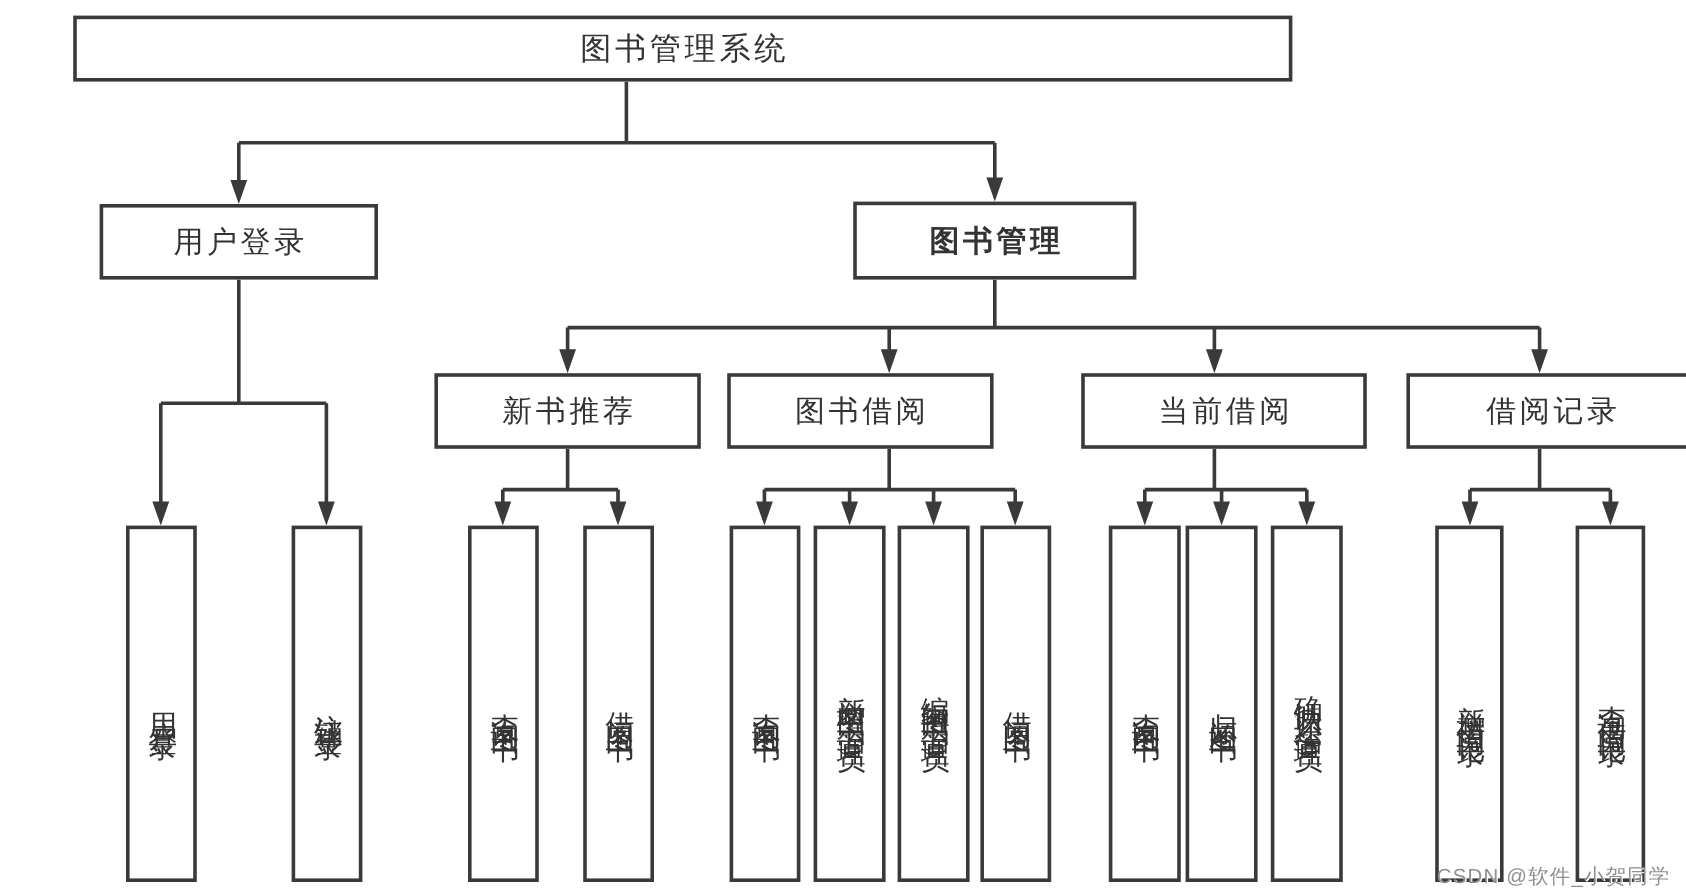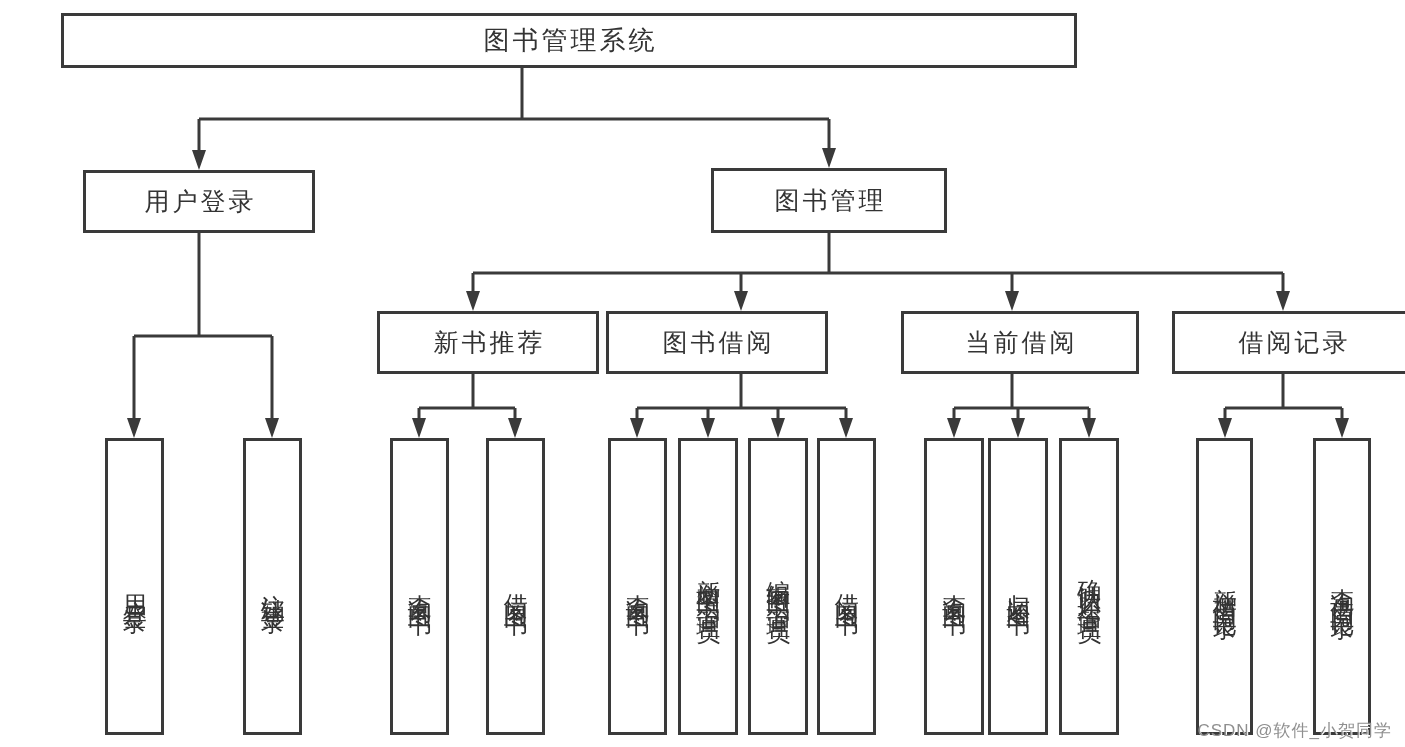--- a/index.html
+++ b/index.html
@@ -71,23 +71,23 @@
              M947 418 L961 418 L954 438 Z
              M1011 418 L1025 418 L1018 438 Z
              M1082 418 L1096 418 L1089 438 Z
              M1218 418 L1232 418 L1225 438 Z
              M1335 418 L1349 418 L1342 438 Z" fill="#3a3a3a" stroke="none"></path>
   </svg>
 
   <div class="box hbox root" style="left:21px;top:13px;width:1016px;height:55px;margin-left:40px;">图书管理系统</div>
 
   <div class="box hbox" style="left:83px;top:170px;width:232px;height:63px;">用户登录</div>
-  <div class="box hbox" style="left:711px;top:168px;width:236px;height:65px;">图书管理</div>
+  <div class="box hbox" style="left:711px;top:168px;width:236px;height:65px;font-weight:bold;">图书管理</div>
 
-  <div class="box hbox" style="left:362px;top:311px;width:222px;height:63px;margin-left:15px;">新书推荐</div>
+  <div class="box hbox" style="left:362px;top:311px;width:222px;height:63px;">新书推荐</div>
   <div class="box hbox" style="left:606px;top:311px;width:222px;height:63px;">图书借阅</div>
   <div class="box hbox" style="left:901px;top:311px;width:238px;height:63px;">当前借阅</div>
   <div class="box hbox" style="left:1172px;top:311px;width:242px;height:63px;">借阅记录</div>
 
   <div class="box vbox" style="left:105px;">
     <span class="vtext">用户登录</span>
   </div>
   <div class="box vbox" style="left:243px;">
     <span class="vtext">注销登录</span>
   </div>

